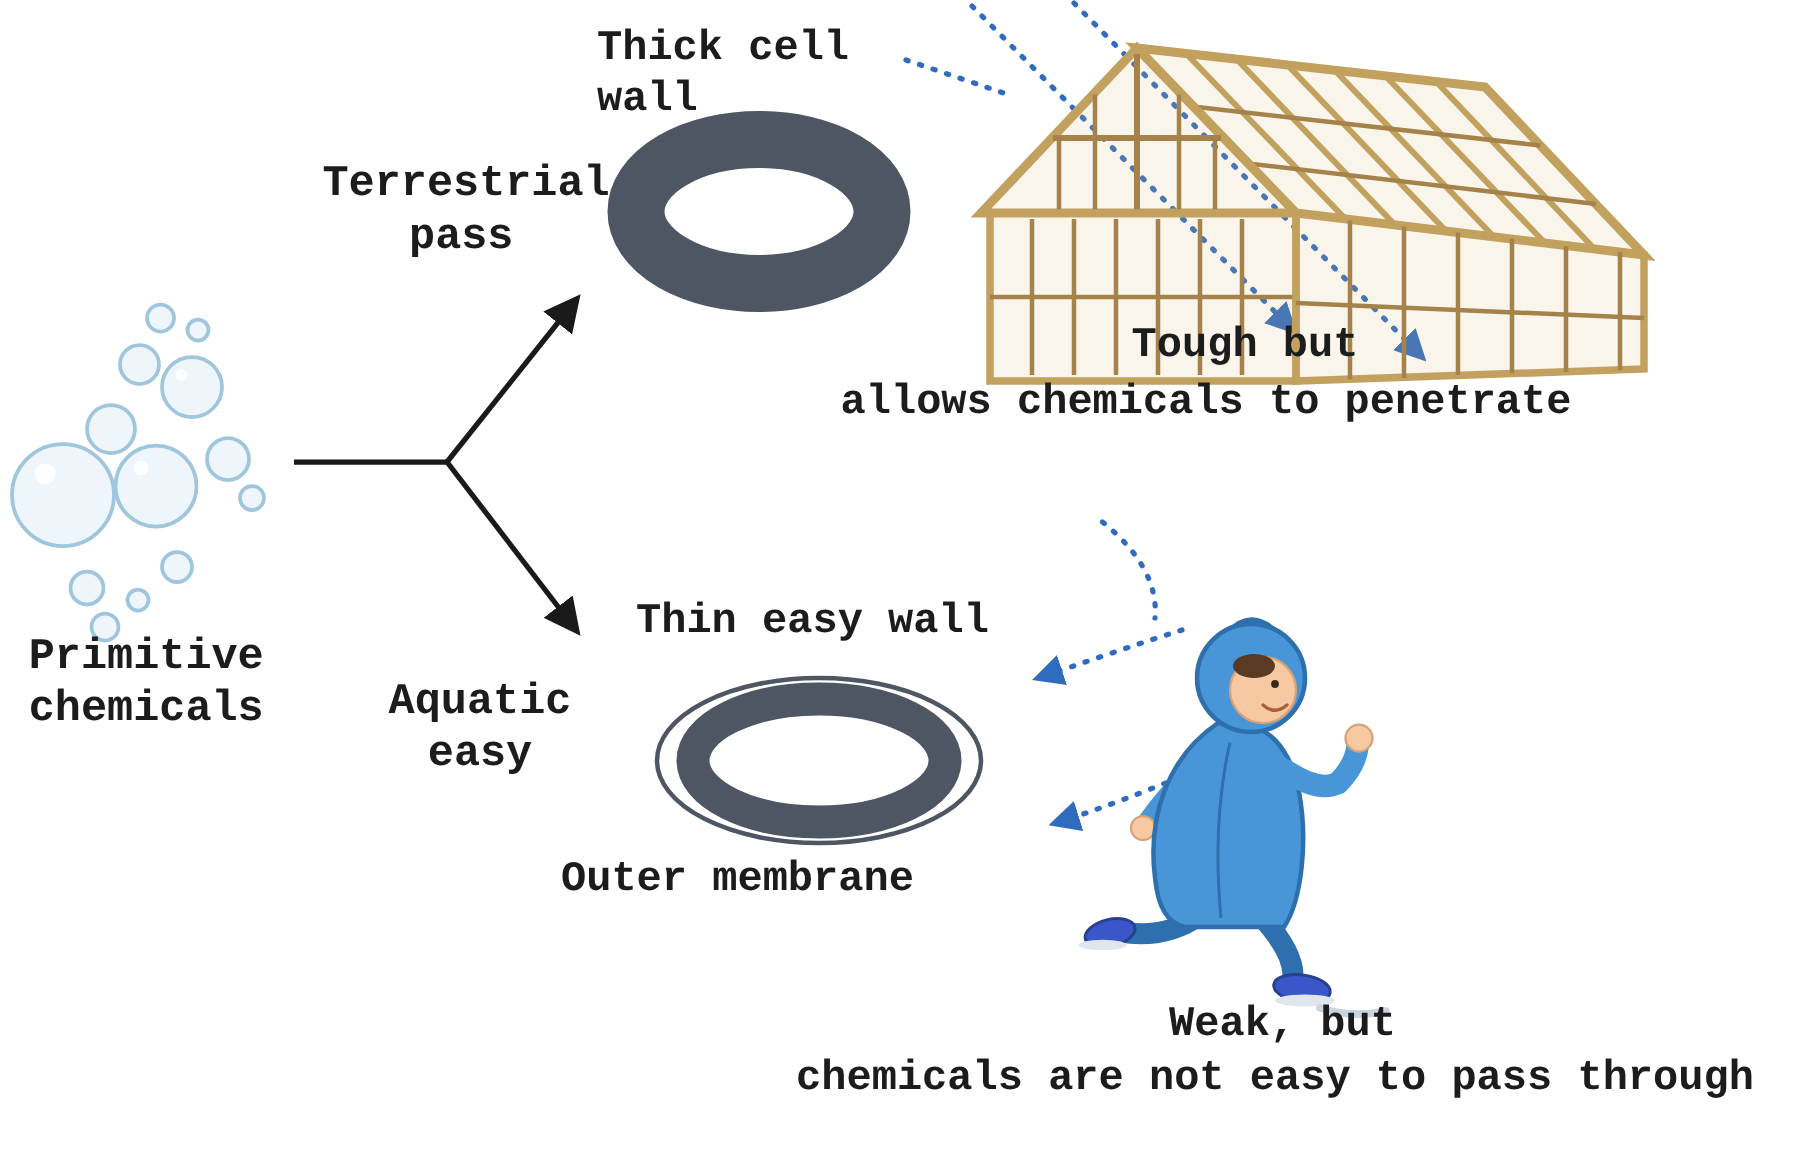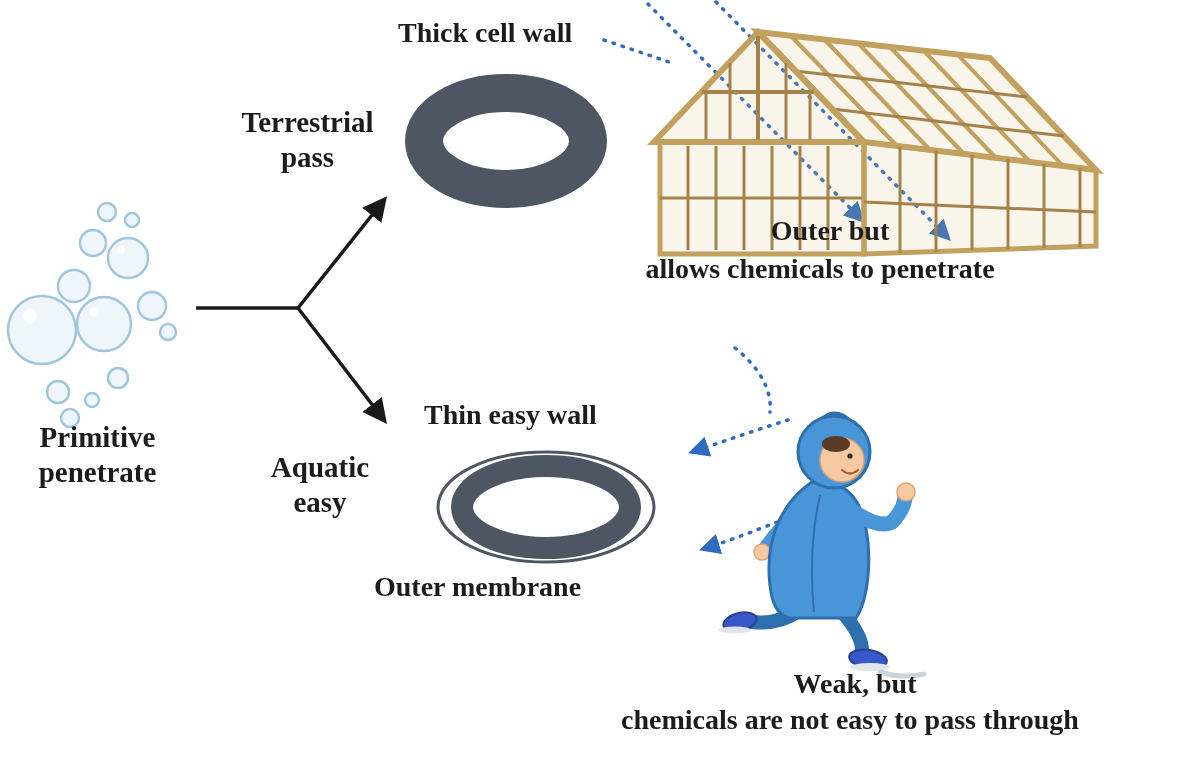--- a/index.html
+++ b/index.html
@@ -3,21 +3,21 @@
 <meta charset="utf-8">
 <style>
   html,body{margin:0;padding:0;background:#ffffff;}
   #stage{
     position:relative;width:1200px;height:776px;background:#ffffff;overflow:hidden;
     font-family:"Liberation Sans",sans-serif;
   }
   #art{position:absolute;left:0;top:0;}
   .lbl{
     position:absolute;
-    font-family:Liberation Serif, serif;
+    font-family:Liberation Mono, monospace;
     font-weight:bold;
     color:var(--text);
     white-space:pre-line;
     line-height:1.22;
     text-align:center;
   }
   .lbl.left{text-align:left;}
   
   .bubble{fill:var(--bubble-fill);stroke:var(--bubble-stroke);stroke-width:2.5;}
   .bubble-hl{fill:#ffffff;opacity:.85;}
@@ -161,30 +161,30 @@
 
       <path class="coat-limb" d="M848,508 C866,520 880,528 892,522"></path>
       <path class="coat-limb" d="M892,522 C900,514 904,506 905,498" stroke-width="13"></path>
       <circle class="skin" cx="906" cy="492" r="9"></circle>
 
       <path d="M880,672 q22,7 44,2" fill="none" stroke="#c9d4de" stroke-width="5" stroke-linecap="round"></path>
     </g>
   </svg>
 
   <div class="lbl" style="left:5px;top:420px;width:185px;font-size:29px;">Primitive
-penetrate</div>
+chemicals</div>
 
   <div class="lbl" style="left:215px;top:105px;width:185px;font-size:29px;">Terrestrial
 pass</div>
 
   <div class="lbl left" style="left:398px;top:16px;width:250px;font-size:28px;">Thick cell wall</div>
 
-  <div class="lbl" style="left:690px;top:214px;width:280px;font-size:28px;">Outer but</div>
+  <div class="lbl" style="left:690px;top:214px;width:280px;font-size:28px;">Tough but</div>
 
-  <div class="lbl" style="left:560px;top:252px;width:520px;font-size:28px;">allows chemicals to penetrate</div>
+  <div class="lbl" style="left:544px;top:252px;width:520px;font-size:28px;">allows chemicals to penetrate</div>
 
   <div class="lbl left" style="left:424px;top:398px;width:240px;font-size:28px;">Thin easy wall</div>
 
   <div class="lbl" style="left:240px;top:450px;width:160px;font-size:29px;">Aquatic
 easy</div>
 
   <div class="lbl left" style="left:374px;top:570px;width:300px;font-size:28px;">Outer membrane</div>
 
   <div class="lbl" style="left:740px;top:667px;width:230px;font-size:28px;">Weak, but</div>
 

